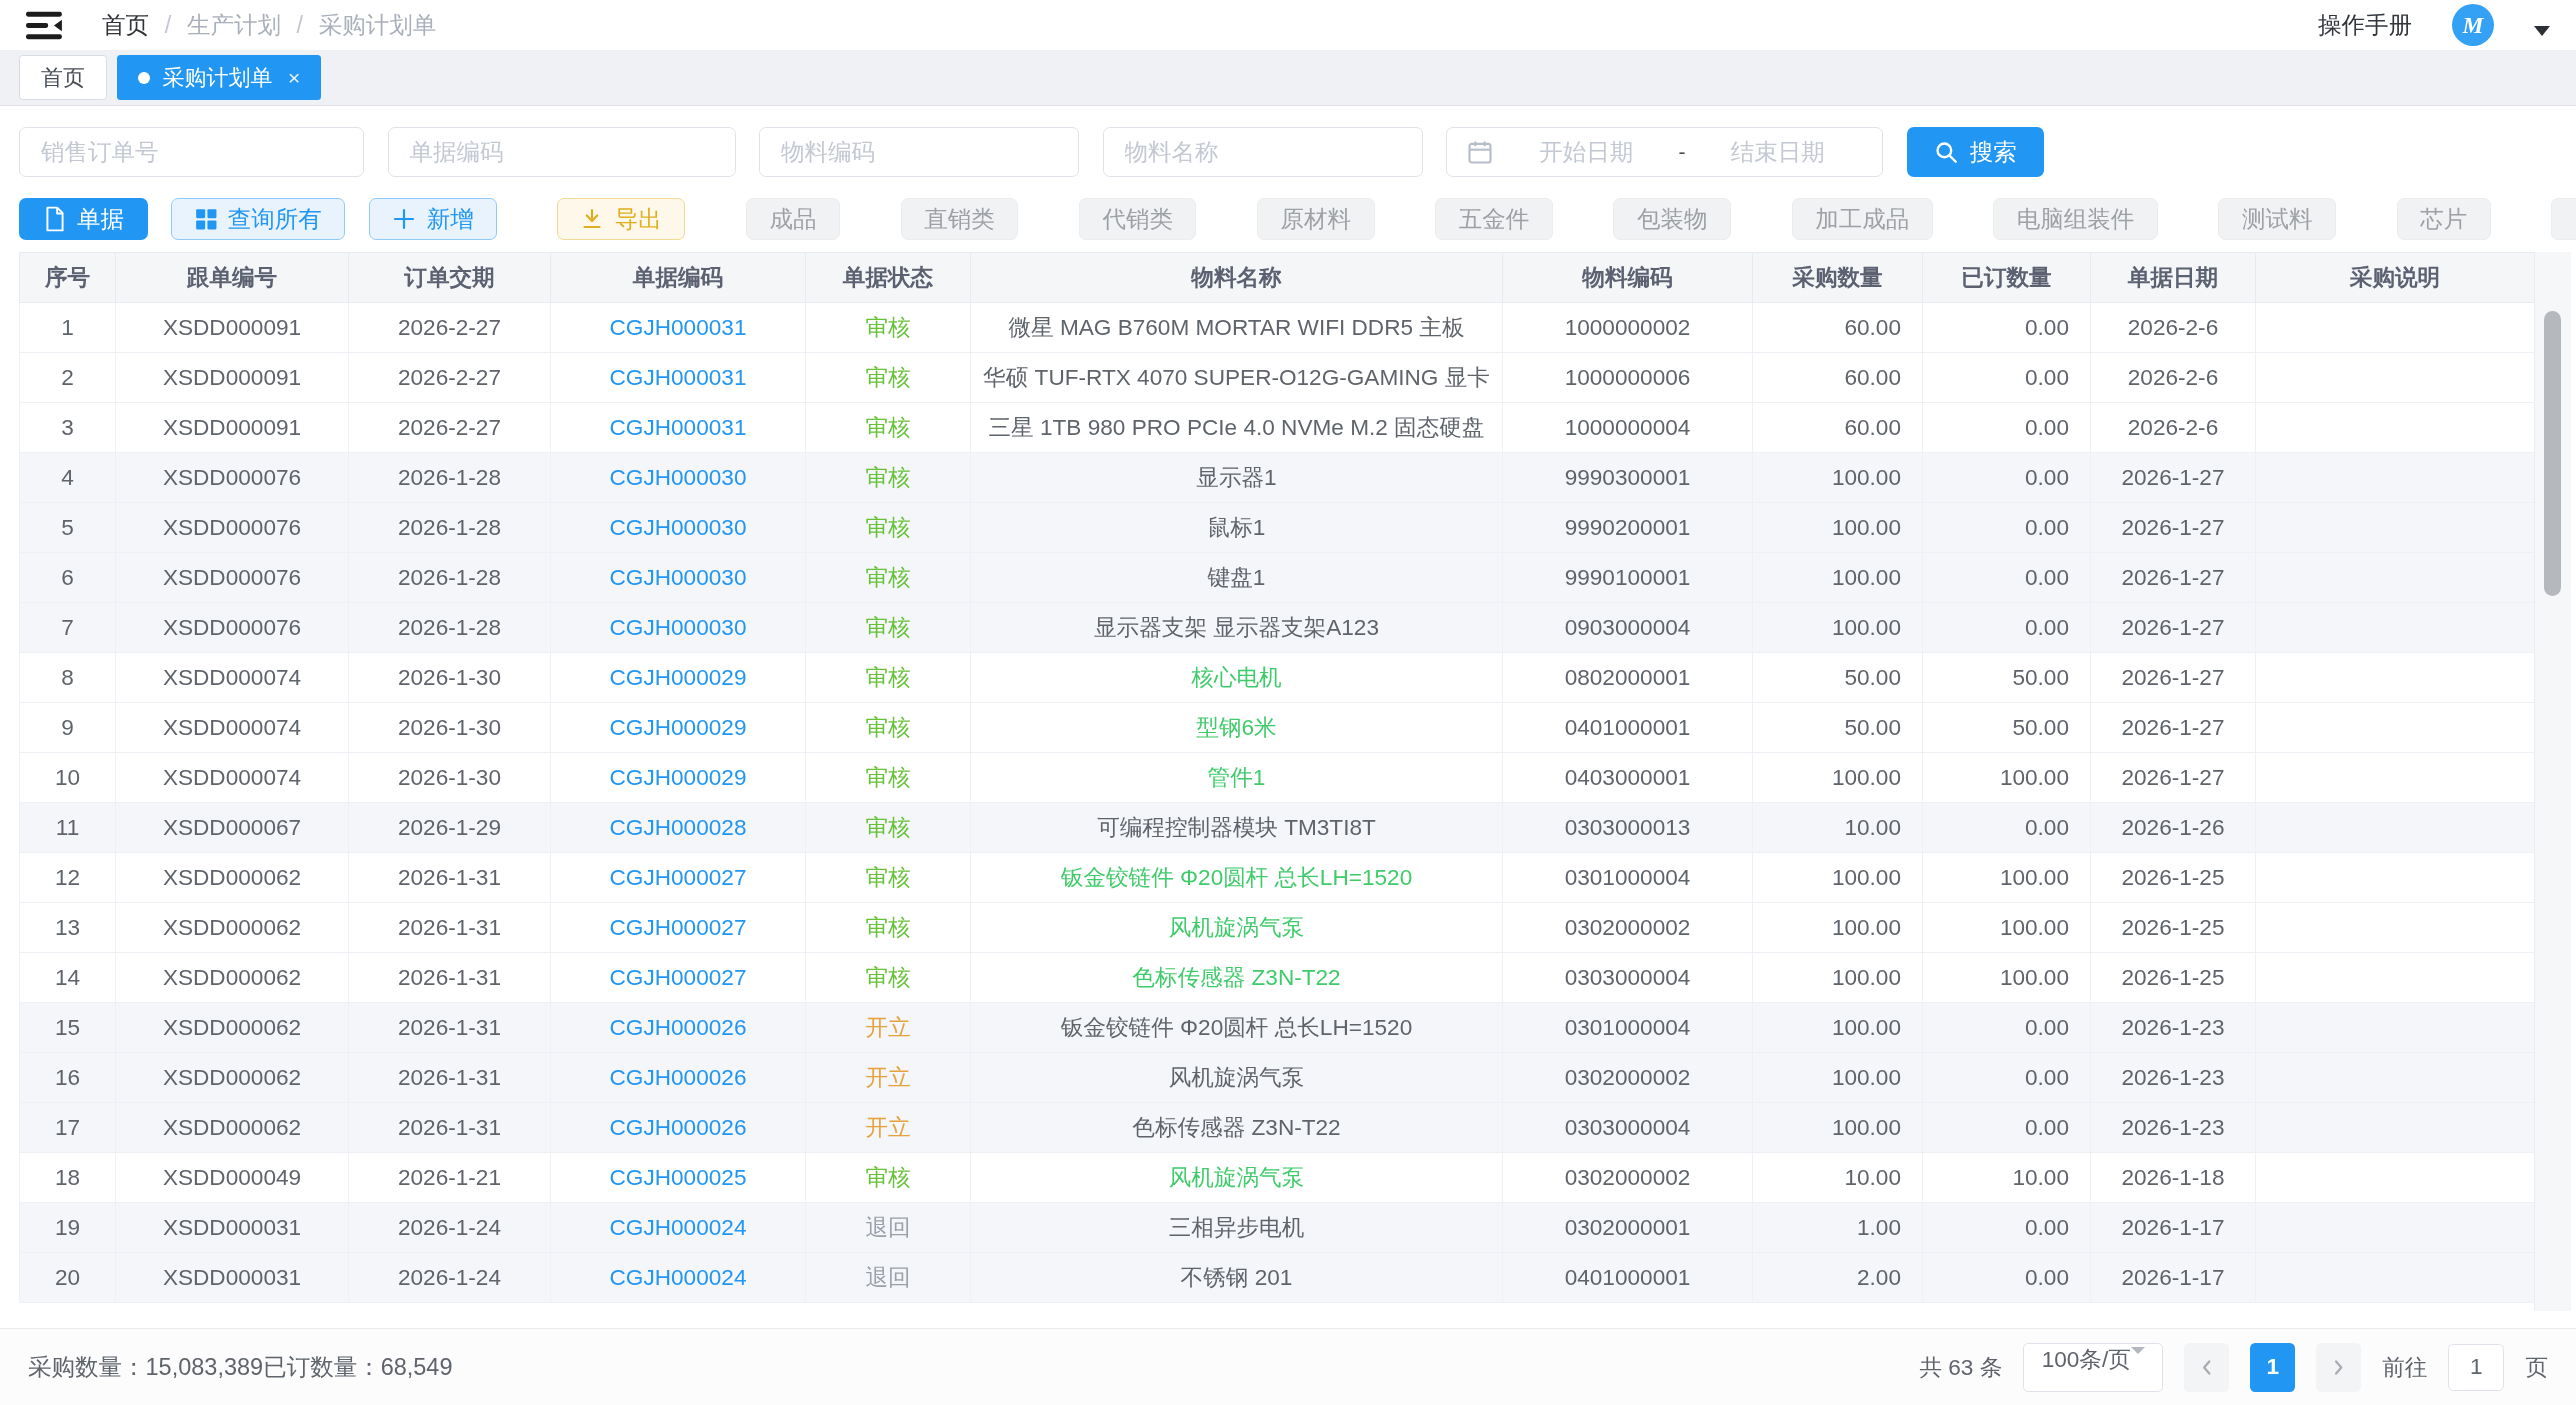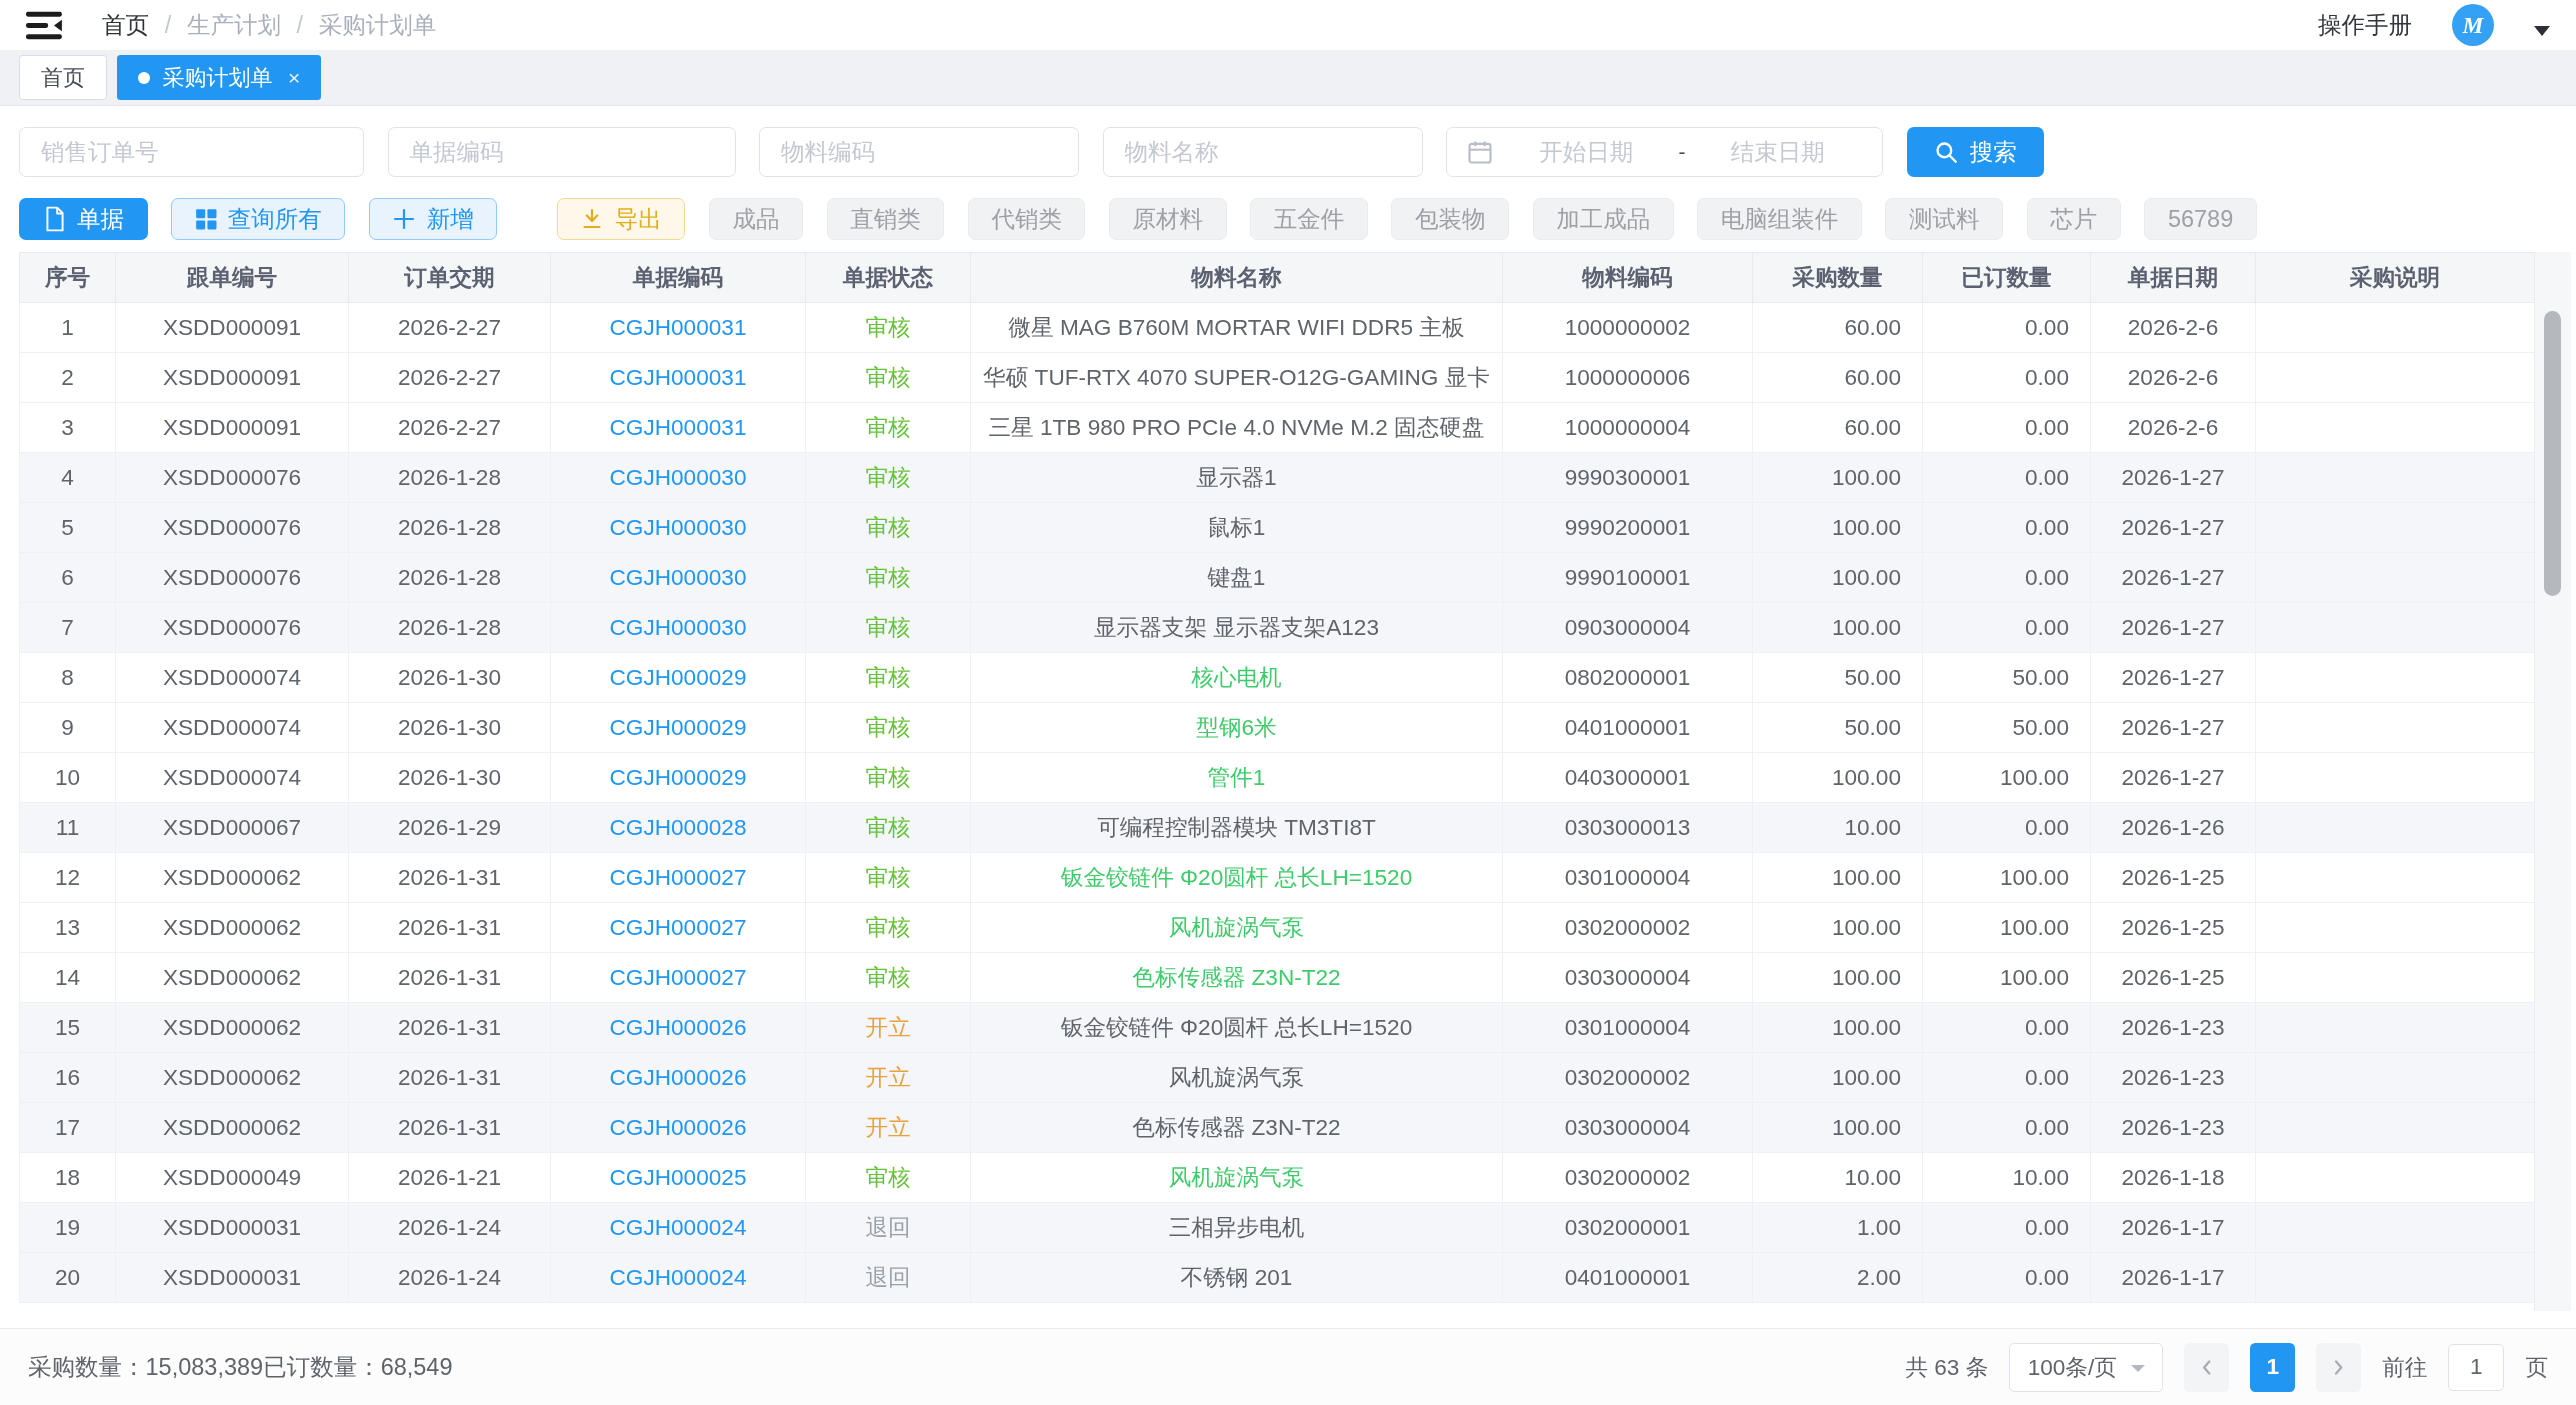--- a/index.html
+++ b/index.html
@@ -45,21 +45,21 @@
     color:#fff; font-size:23.5px; display:flex; align-items:center; justify-content:center; gap:10.4px;
     cursor:pointer; font-family:inherit; }
   
   .toolbar{ display:flex; align-items:center; gap:23.5px; padding:0 19px; margin-top:21px; }
   .t-btn{ height:42px; padding:0 22.6px; border-radius:7px; font-size:23.5px; display:inline-flex;
     align-items:center; justify-content:center; gap:10.4px; border:1.7px solid transparent;
     cursor:pointer; font-family:inherit; white-space:nowrap; }
   .t-btn.primary{ background:#2196f3; color:#fff; }
   .t-btn.lblue{ background:#e8f3fd; border-color:#92caf8; color:#2196f3; }
   .t-btn.yellow{ background:#fdf8e9; border-color:#f2da96; color:#dfae1f;margin-left:36px; }
-  .t-btn.gray{ background:#f1f2f3; border-color:#ebecee; color:#9da0a6; }
+  .t-btn.gray{ background:#f1f2f3; border-color:#ebecee; color:#9da0a6;margin-left:37px; }
   
   .table-wrap{ position:relative; margin:12px 0 0 19px; width:2552px; }
   table{ border-collapse:collapse; table-layout:fixed; width:2515px; }
   thead th{ height:50px; background:#f5f6f8; color:#5b6170; font-size:22.6px; font-weight:bold;
     border:1.7px solid #e7ebf1; border-left:none; text-align:center; }
   thead th:first-child{ border-left:1.7px solid #e7ebf1; }
   tbody td{ height:50px; font-size:22.6px; color:#5f646b; border:1.7px solid #edf0f5; border-left:none;
     text-align:center; overflow:hidden; white-space:nowrap; background:#fff; }
   tbody td:first-child{ border-left:1.7px solid #edf0f5; }
   tbody tr.striped td{ background:#f4f6fa; }
@@ -73,21 +73,21 @@
   .vscroll{ position:absolute; top:0; right:0; width:37px; height:1059px; background:#f6f7f9;
     border-left:1.7px solid #e9ecf1; }
   .vscroll .thumb{ position:absolute; left:8.7px; top:59px; width:17.4px; height:285px;
     background:#b5b8bd; border-radius:8.7px; cursor:pointer; }
   
   .footerbar{ position:absolute; left:0; right:0; bottom:0; height:77px; background:#fcfcfd;
     border-top:0.9px solid #e8eaee; display:flex; align-items:center; padding:0 28px; }
   .totals{ display:flex; font-size:23.5px; color:#5f646b; }
   .pagination{ margin-left:auto; display:flex; align-items:center; gap:21px; font-size:22.6px; color:#5f646b; }
   .pagesize{ height:49px; border:1.7px solid #dfe3e9; border-radius:5.2px; padding:0 17.4px;
-    display:flex; align-items:center; gap:14px; cursor:pointer; background:#fff; }
+    display:flex; align-items:flex-start; cursor:pointer; background:#fff; }
   .pagesize .caret{ width:0; height:0; border-left:7px solid transparent; border-right:7px solid transparent;
     border-top:7.8px solid #b3b7be; margin-top:3.5px; }
   .pg{ width:45px; height:49px; border:none; border-radius:5.2px; background:#f3f4f6;
     display:flex; align-items:center; justify-content:center; cursor:pointer; }
   .pg.cur{ background:#2196f3; color:#fff; font-size:22.6px; font-weight:bold; }
   .goto-input{ width:56px; height:47px; border:1.7px solid #dfe3e9; border-radius:5.2px; text-align:center;
     font-size:22.6px; color:#5f646b; outline:none; font-family:inherit; }
 </style>
 </head>
 <body>

